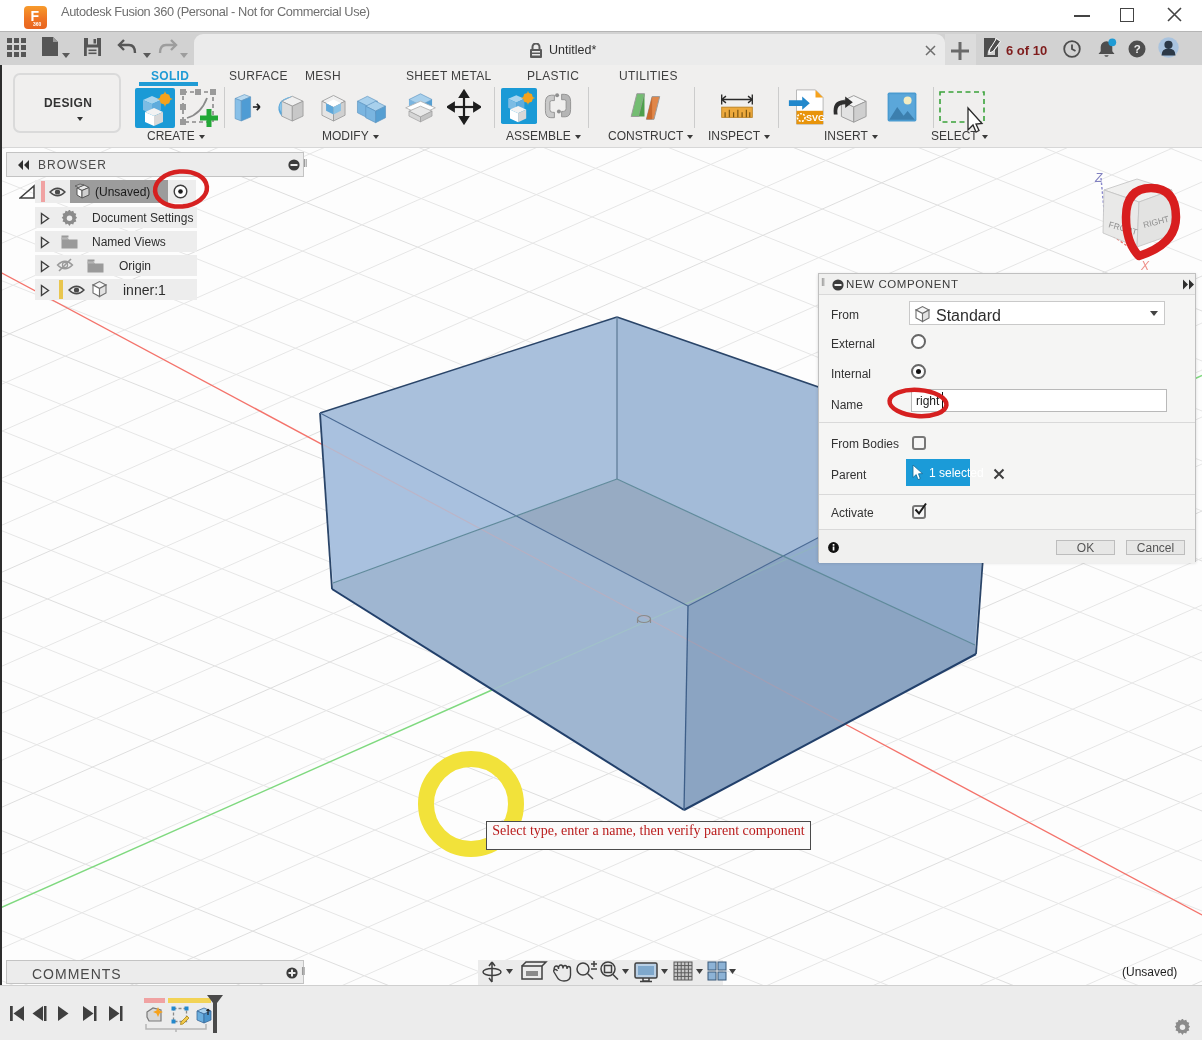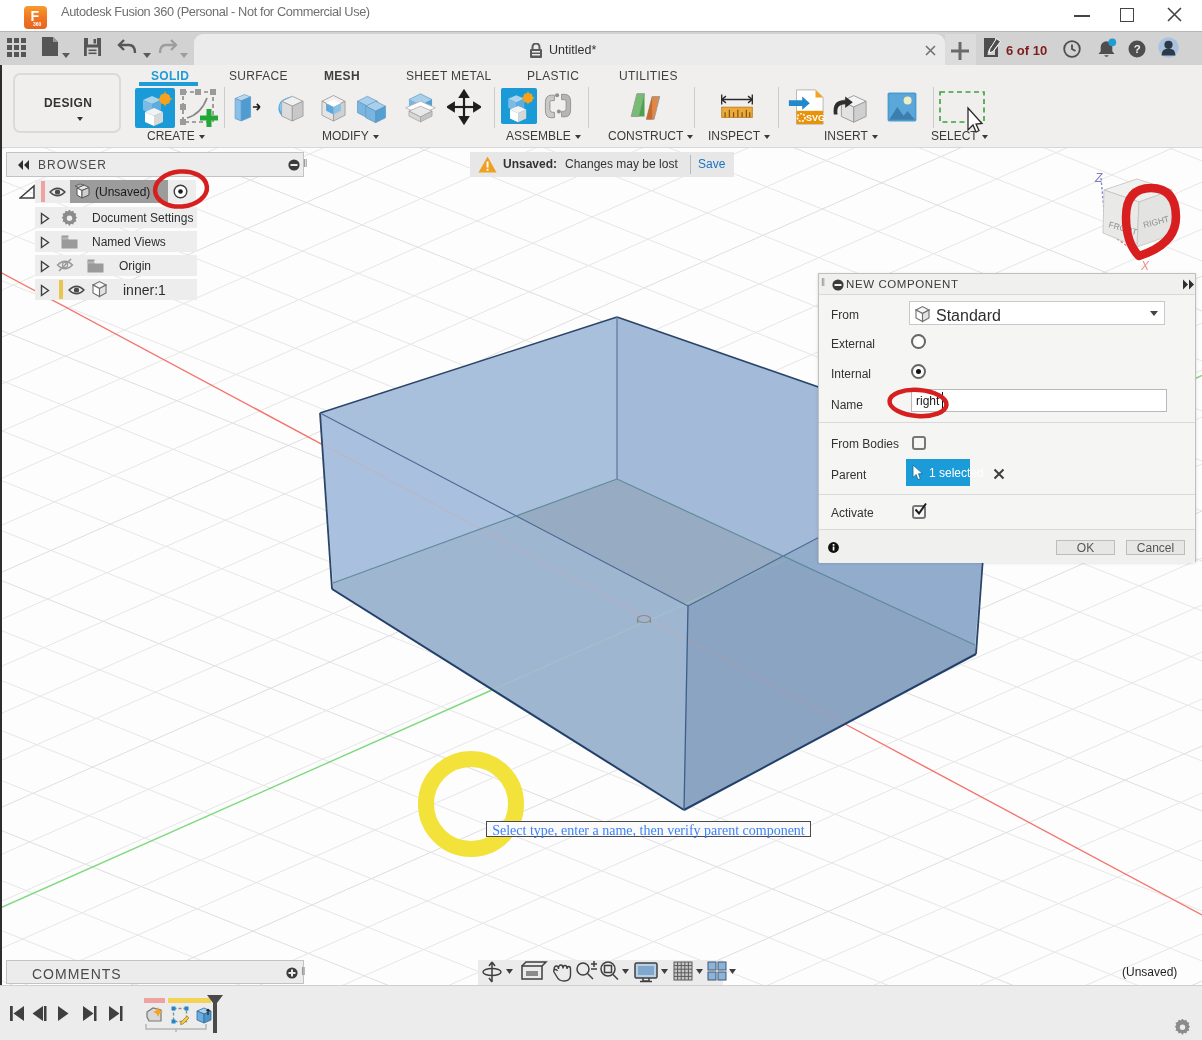--- a/index.html
+++ b/index.html
@@ -41,22 +41,22 @@
 .dlghdr { position:absolute; left:0; top:0; width:100%; height:21px; background:#f0f0ef; border-bottom:1px solid #d9d9d9; }
 .dlgrow-label { position:absolute; left:12px; font-size:12px; color:#333; }
 .dlgsep { position:absolute; left:0; width:100%; height:1px; background:#d9d9d9; }
 .radio { position:absolute; width:15px; height:15px; border-radius:50%; border:2px solid #666; background:#fdfdfd; }
 .checkbox { position:absolute; width:14px; height:14px; border:2px solid #777; border-radius:3px; background:#f6f6f6; }
 .btn { position:absolute; width:59px; height:15px; background:#e7e7e6; border:1px solid #bdbdbd; font-size:12px; color:#555; text-align:center; line-height:14px; }
 
 
 .navbar { position:absolute; left:478px; top:960px; width:245px; height:25px; background:#ebebeb; }
 .timeline { position:absolute; left:0; top:985px; width:1202px; height:55px; background:#ececec; border-top:1px solid #cfcfcf; }
-.tooltip { position:absolute; left:486px; top:821px; width:325px; height:16px; background:#fafafa; border:1px solid #4a4a4a;
-  font-family:"Liberation Serif",serif; font-size:14px; color:#3b82f6; text-align:center; line-height:18px; }
+.tooltip { position:absolute; left:486px; top:821px; width:325px; height:29px; background:#fafafa; border:1px solid #4a4a4a;
+  font-family:"Liberation Serif",serif; font-size:14px; color:#b91c1c; text-align:center; line-height:18px; }
 .unsaved2 { position:absolute; left:1122px; top:965px; font-size:12px; color:#1f1f1f; }
 .leftedge { position:absolute; left:0; top:65px; width:2px; height:920px; background:#2d2d2d; }
 </style>
 </head>
 <body>
 <div id="app">
 <svg class="abs" style="left:0;top:148px" width="1202" height="837" viewBox="0 148 1202 837">
 <rect x="0" y="148" width="1202" height="837" fill="#fdfdfd"></rect>
 <defs>
         <clipPath id="vpclip">
@@ -253,21 +253,21 @@
    <circle cx="10.5" cy="7.8" r="4.1" fill="#2c3947"></circle>
    <path d="M3.5 18.5 q0-7 7-7 q7 0 7 7 Z" fill="#2c3947"></path>
  </svg>
 </div>
 <div class="ribbon">
 <div class="design-btn">
         <span>DESIGN <span style="display:inline-block;width:0;height:0;border-left:3.5px solid transparent;border-right:3.5px solid transparent;border-top:4.5px solid #333;margin-left:4px;vertical-align:middle"></span></span>
       </div>
 <div class="rtab" style="left:151px;color:#1f9bd5;font-weight:bold">SOLID</div>
 <div class="rtab" style="left:229px;color:#3f3f3f;font-weight:normal">SURFACE</div>
-<div class="rtab" style="left:324px;color:#3f3f3f;font-weight:bold">MESH</div>
+<div class="rtab" style="left:305px;color:#3f3f3f;font-weight:normal">MESH</div>
 <div class="rtab" style="left:406px;color:#3f3f3f;font-weight:normal">SHEET METAL</div>
 <div class="rtab" style="left:527px;color:#3f3f3f;font-weight:normal">PLASTIC</div>
 <div class="rtab" style="left:619px;color:#3f3f3f;font-weight:normal">UTILITIES</div>
 <div class="abs" style="left:139px;top:17px;width:59px;height:4px;background:#1f9bd5"></div>
 <div class="abs" style="left:135px;top:23px;width:40px;height:40px"><svg width="100%" height="100%" viewBox="0 0 40 40">
 <rect x="0" y="0" width="40" height="40" rx="2" fill="#1a9ad6"></rect>
 <polygon points="8,12 17,8 26,12 17,16" fill="#a8d4ee"></polygon>
 <polygon points="8,12 17,16 17,26 8,22" fill="#7cbce4"></polygon>
 <polygon points="17,16 26,12 26,22 17,26" fill="#5fabdc"></polygon>
 <polygon points="10,24 19,20 28,24 19,28" fill="#f2f2f2"></polygon>
@@ -496,31 +496,20 @@
           <circle cx="8.5" cy="7" r="2.6" fill="#4a4a4a"></circle>
         </svg></div>
 <div class="abs" style="left:91px;top:280px"><svg width="17" height="18" viewBox="0 0 17 18">
           <polygon points="2,5 8.5,1.5 15,5 8.5,8.5" fill="#f6f6f6" stroke="#6e6e6e" stroke-width="1.1"></polygon>
           <polygon points="2,5 8.5,8.5 8.5,16.5 2,13" fill="#ffffff" stroke="#6e6e6e" stroke-width="1.1"></polygon>
           <polygon points="8.5,8.5 15,5 15,13 8.5,16.5" fill="#e2e2e2" stroke="#6e6e6e" stroke-width="1.1"></polygon>
         </svg></div>
 <div class="abs" style="left:123px;top:282px;font-size:14px;color:#2e2e2e">inner:1</div>
 </div>
 
-<div class="abs" style="left:470px;top:152px;width:264px;height:25px;background:#e7e7e7">
- <svg class="abs" style="left:8px;top:4px" width="19" height="17" viewBox="0 0 19 17">
-  <path d="M9.5 0.5 L18.5 16.5 H0.5 Z" fill="#f0a020"></path>
-  <rect x="8.6" y="5.5" width="1.9" height="6" fill="#fff"></rect>
-        <rect x="8.6" y="12.8" width="1.9" height="1.9" fill="#fff"></rect>
- </svg>
- <div class="abs" style="left:33px;top:5px;font-size:12px;font-weight:bold;color:#333">Unsaved:</div>
- <div class="abs" style="left:95px;top:5px;font-size:12px;color:#333">Changes may be lost</div>
- <div class="abs" style="left:220px;top:3px;width:1px;height:19px;background:#b9b9b9"></div>
- <div class="abs" style="left:228px;top:5px;font-size:12px;color:#1a73c0">Save</div>
-</div>
 
 <div class="dialog">
  <div class="dlghdr">
   <div class="abs" style="left:2px;top:3px;color:#8a8a8a;font-size:10px">‖</div>
   <svg class="abs" style="left:13px;top:5px" width="12" height="12" viewBox="0 0 12 12">
           <circle cx="6" cy="6" r="5.6" fill="#3c3c3c"></circle>
           <rect x="2.5" y="5" width="7" height="2" fill="#f0f0ef"></rect>
         </svg>
   <div class="abs" style="left:27px;top:4px;font-size:11.5px;color:#3c3c3c;letter-spacing:0.6px">NEW COMPONENT</div>
   <svg class="abs" style="left:363px;top:5px" width="13" height="11" viewBox="0 0 13 11">

